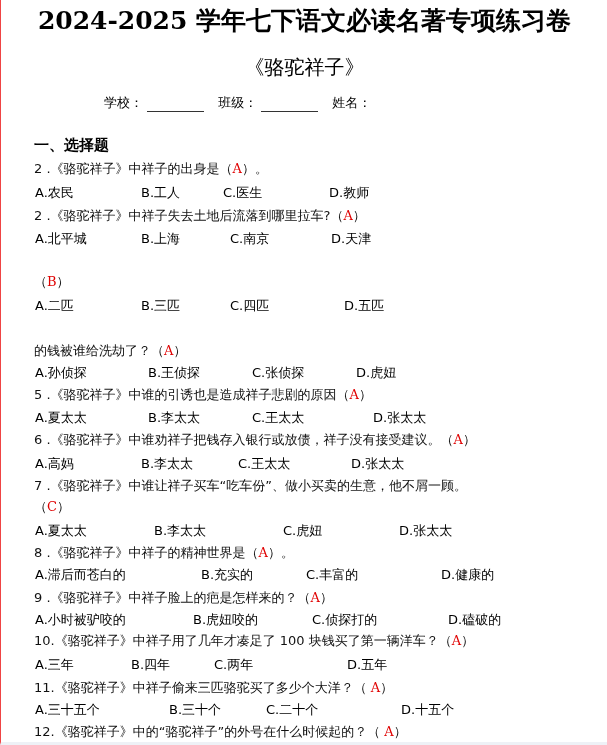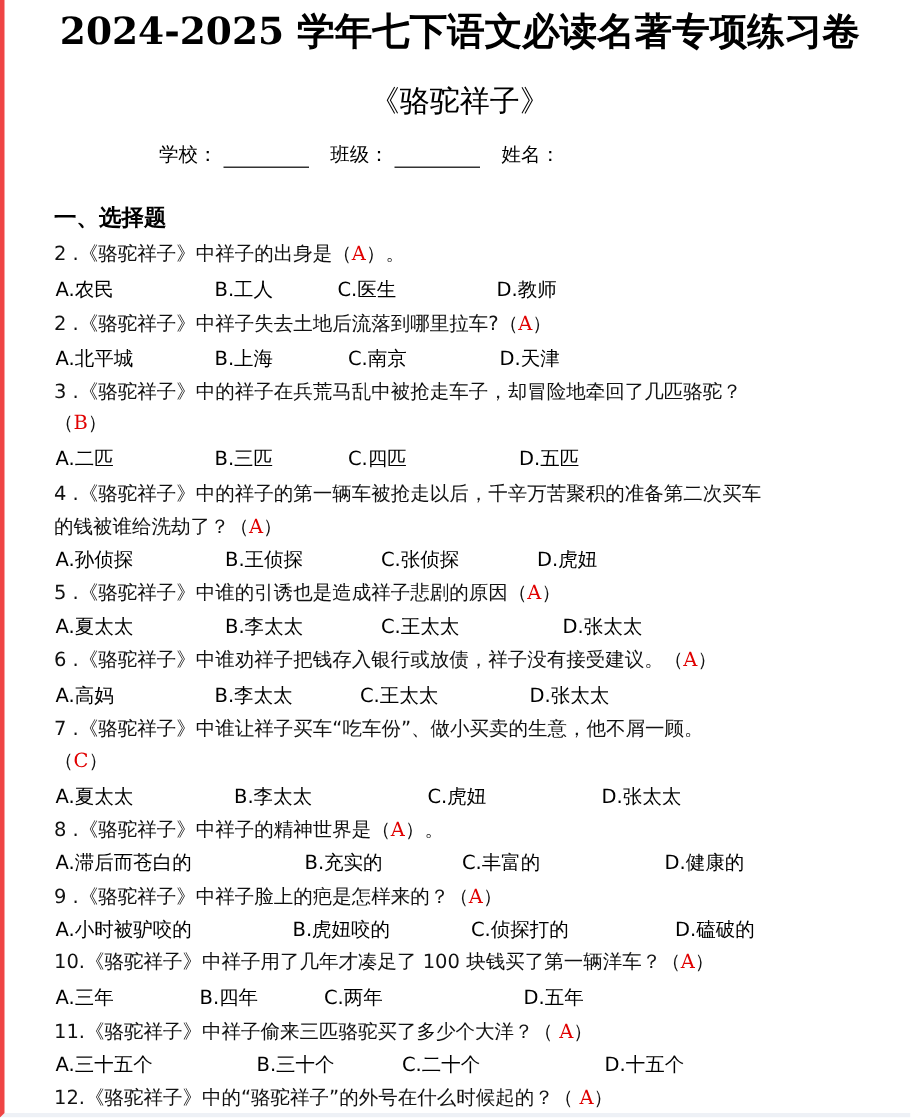--- a/index.html
+++ b/index.html
@@ -5,21 +5,21 @@
   html, body { margin: 0; padding: 0; }
   body {
     width: 607px; height: 745px; overflow: hidden;
     background: #ffffff;
     font-family: "DejaVu Sans", "Liberation Sans", sans-serif;
     color: #111;
     position: relative;
   }
   .page {
     position: absolute; left: 0; top: 0; width: 607px; height: 745px;
-    border-left: 3px solid #ef4444;
+    border-left: 1px solid #ef4444;
     border-bottom: 3px solid #eef1f6;
     box-sizing: border-box;
   }
   .title {
     position: absolute; left: 0; width: 607px; top: 4px; text-align: center;
     font-family: "DejaVu Serif", "Liberation Serif", serif;
     font-weight: bold; font-size: 25px; letter-spacing: 0px; color: #000;
     white-space: nowrap;
   }
   .subtitle {
@@ -62,28 +62,26 @@
   <div class="opt" style="left:140px;top:184px">B.工人</div>
   <div class="opt" style="left:222px;top:184px">C.医生</div>
   <div class="opt" style="left:328px;top:184px">D.教师</div>
 
   <div class="line" style="left:33px;top:207px"><span> 2 .《骆驼祥子》中祥子失去土地后流落到哪里拉车?（</span><span class="ans">A</span><span>）</span></div>
   <div class="opt" style="left:34px;top:230px">A.北平城</div>
   <div class="opt" style="left:140px;top:230px">B.上海</div>
   <div class="opt" style="left:229px;top:230px">C.南京</div>
   <div class="opt" style="left:330px;top:230px">D.天津</div>
 
-  <div class="line" style="left:33px;top:252px"><span> 3 .《骆驼祥子》中的祥子在兵荒马乱中被抢走车子，却冒险地牵回了几匹骆驼？</span></div>
   <div class="line" style="left:33px;top:273px"><span>（</span><span class="ans">B</span><span>）</span></div>
   <div class="opt" style="left:34px;top:297px">A.二匹</div>
   <div class="opt" style="left:140px;top:297px">B.三匹</div>
   <div class="opt" style="left:229px;top:297px">C.四匹</div>
   <div class="opt" style="left:343px;top:297px">D.五匹</div>
 
-  <div class="line" style="left:33px;top:320px"><span> 4 .《骆驼祥子》中的祥子的第一辆车被抢走以后，千辛万苦聚积的准备第二次买车</span></div>
   <div class="line" style="left:33px;top:342px"><span>的钱被谁给洗劫了？（</span><span class="ans">A</span><span>）</span></div>
   <div class="opt" style="left:34px;top:364px">A.孙侦探</div>
   <div class="opt" style="left:147px;top:364px">B.王侦探</div>
   <div class="opt" style="left:251px;top:364px">C.张侦探</div>
   <div class="opt" style="left:355px;top:364px">D.虎妞</div>
 
   <div class="line" style="left:33px;top:386px"><span> 5 .《骆驼祥子》中谁的引诱也是造成祥子悲剧的原因（</span><span class="ans">A</span><span>）</span></div>
   <div class="opt" style="left:34px;top:409px">A.夏太太</div>
   <div class="opt" style="left:147px;top:409px">B.李太太</div>
   <div class="opt" style="left:251px;top:409px">C.王太太</div>

